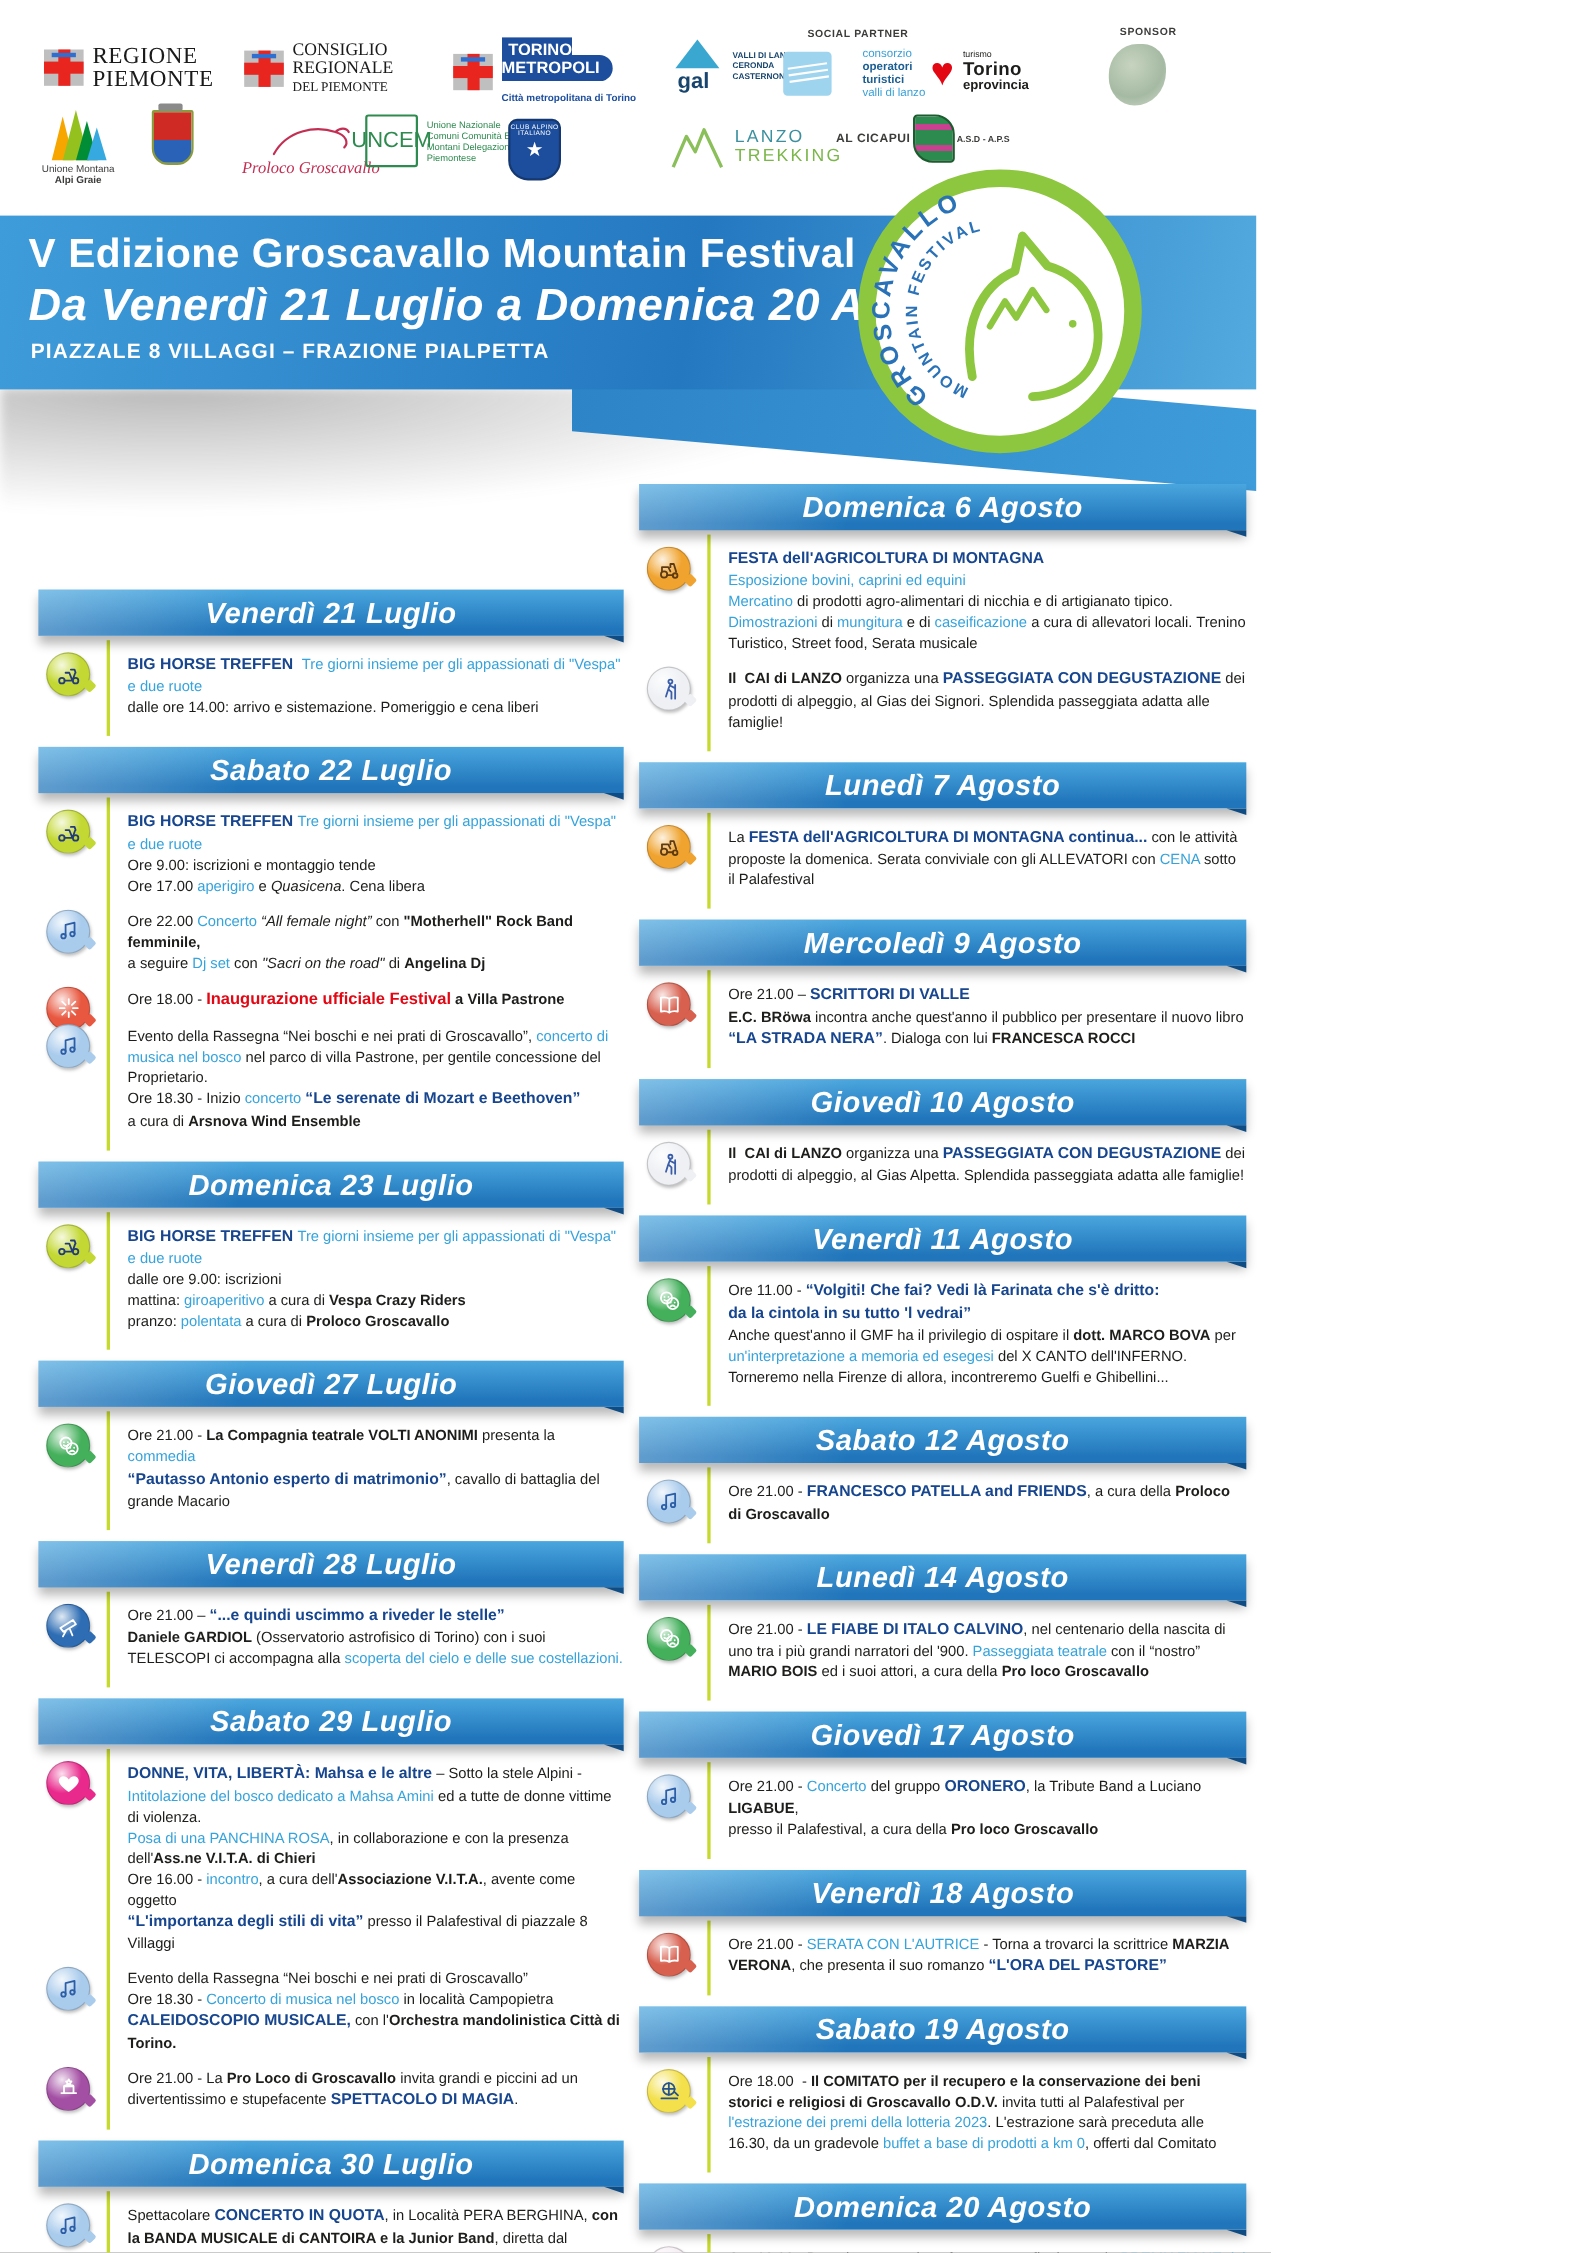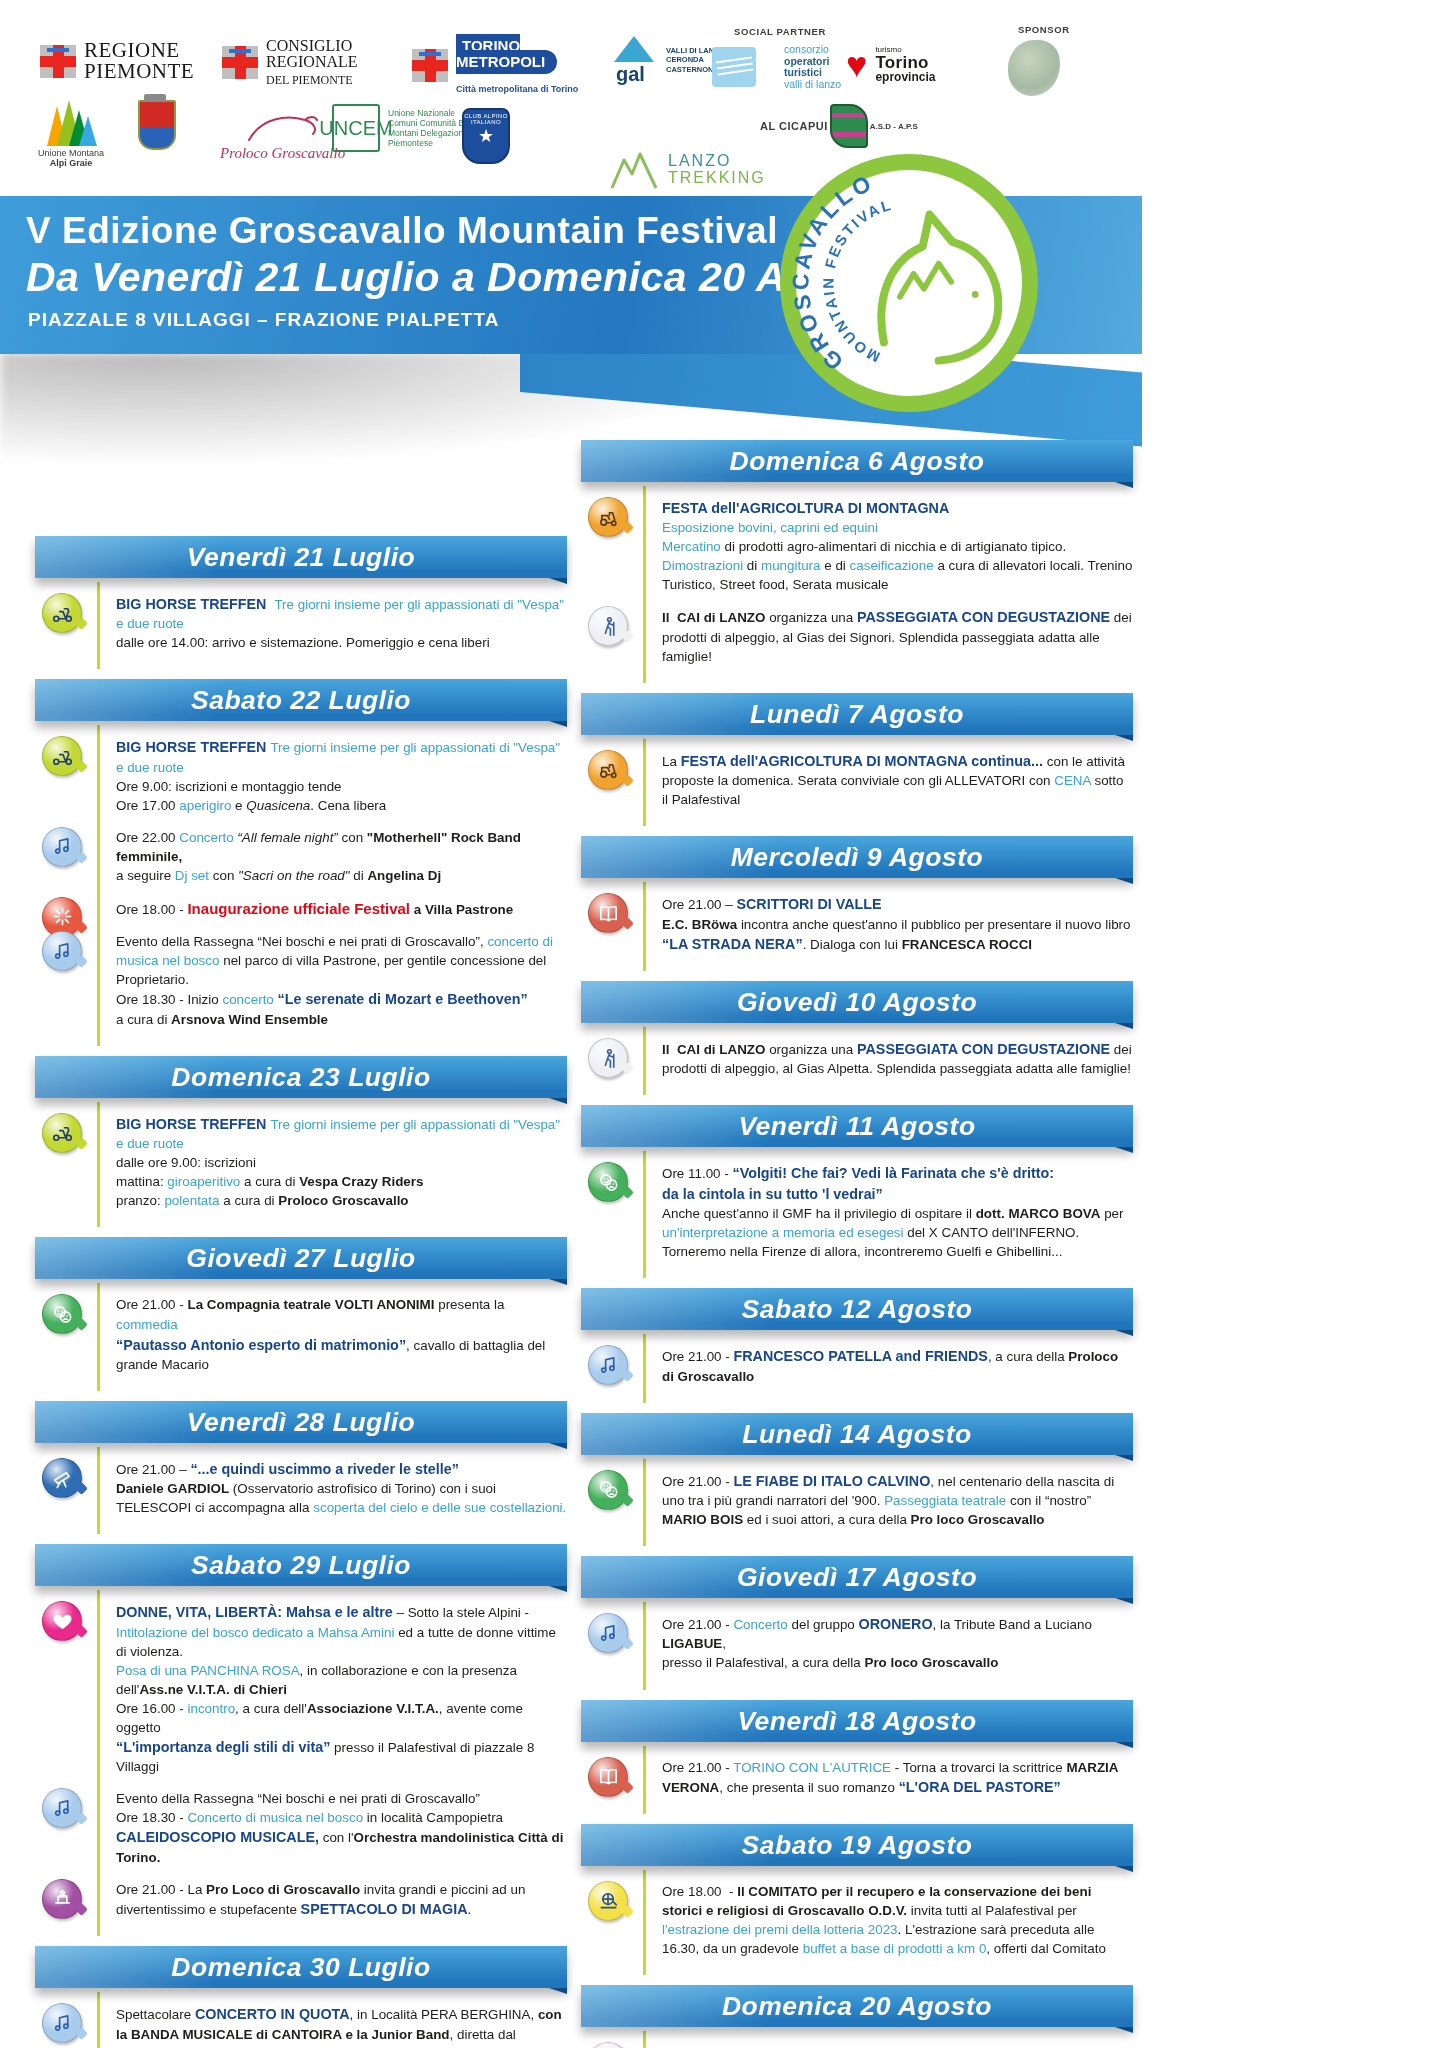--- a/index.html
+++ b/index.html
@@ -50,21 +50,21 @@
   .crest::before{content:"";position:absolute;left:4px;top:-8px;width:22px;height:7px;background:#8a8a8a;border-radius:2px;}
   .lg-proloco{left:220px;top:112px;flex-direction:column;gap:0;}
   .proloco-horse{color:#c22f53;font-family:"Liberation Serif",serif;font-style:italic;font-size:15px;line-height:1;}
   .lg-uncem{left:332px;top:104px;}
   .uncem-box{width:44px;height:44px;border:2px solid #2e8b4f;border-radius:3px;color:#2e8b4f;display:flex;align-items:center;justify-content:center;font-size:20px;}
   .lg-uncem .tx{font-size:8.5px;color:#2e8b4f;line-height:1.2;}
   .lg-cai{left:462px;top:108px;}
   .cai-shield{width:44px;height:52px;background:#1d4e9e;border-radius:8px 8px 18px 18px;border:2px solid #14386f;
      color:#fff;display:flex;align-items:center;justify-content:center;font-size:18px;position:relative;}
   .cai-shield .s{font-size:6px;position:absolute;top:3px;left:0;right:0;text-align:center;letter-spacing:.4px;}
-  .lg-lanzo{left:608px;top:112px;margin-top:36px;}
+  .lg-lanzo{left:608px;top:112px;}
   .lg-lanzo .tx{font-size:16px;letter-spacing:2px;line-height:1.05;}
   .lz1{color:#3c8f9e;} .lz2{color:#7ab648;}
   .lg-cicapui{left:760px;top:104px;flex-direction:row;gap:2px;}
   .cicapui-title{font-size:11px;font-weight:bold;color:#3c3c3b;letter-spacing:.5px;}
   .leaf{width:34px;height:40px;border-radius:4px 18px 4px 18px;border:2px solid #1d5c2e;
      background:repeating-linear-gradient(180deg,#2e8b4f 0 7px,#c8408f 7px 12px,#2e8b4f 12px 19px);}
   .cicapui-sub{font-size:8px;color:#3c3c3b;font-weight:bold;}
   
   .hero-band{position:absolute;left:0;top:196px;width:1142px;height:158px;
      background:linear-gradient(100deg,#3f9cda 0%,#2478c0 55%,#52aadf 100%);z-index:2;}
@@ -535,21 +535,21 @@
           </section>
           <section class="day-group">
             <div class="day-banner">Venerdì 18 Agosto</div>
             <div class="day-events">
               <div class="event">
                 <span class="bubble" style="--bg: #d8604f; color: rgb(255, 255, 255);">
                   <svg width="23" height="23" viewBox="0 0 24 24" fill="none" stroke="currentColor" stroke-width="1.7" stroke-linecap="round" stroke-linejoin="round">
                     <path d="M12 6.2C10 4.8 7 4.7 4 5.2v13.1c3-.5 6-.4 8 1.1 2-1.5 5-1.6 8-1.1V5.2c-3-.5-6-.4-8 1zM12 6.2v13.2"></path>
                   </svg>
                 </span>
-                <p class="etext"><span class="s-k">Ore 21.00 - </span><span class="s-lb">TORINO CON L'AUTRICE</span><span class="s-k"> - Torna a trovarci la scrittrice </span><span class="s-kb">MARZIA VERONA</span><span class="s-k">, che presenta il suo romanzo </span><span class="s-db">“L'ORA DEL PASTORE”</span></p>
+                <p class="etext"><span class="s-k">Ore 21.00 - </span><span class="s-lb">SERATA CON L'AUTRICE</span><span class="s-k"> - Torna a trovarci la scrittrice </span><span class="s-kb">MARZIA VERONA</span><span class="s-k">, che presenta il suo romanzo </span><span class="s-db">“L'ORA DEL PASTORE”</span></p>
               </div>
             </div>
           </section>
           <section class="day-group">
             <div class="day-banner">Sabato 19 Agosto</div>
             <div class="day-events">
               <div class="event">
                 <span class="bubble" style="--bg: #f3e04a; color: rgb(36, 83, 143);">
                   <svg width="23" height="23" viewBox="0 0 24 24" fill="none" stroke="currentColor" stroke-width="1.7" stroke-linecap="round" stroke-linejoin="round">
                     <circle cx="11.5" cy="10.5" r="5.5"></circle>

